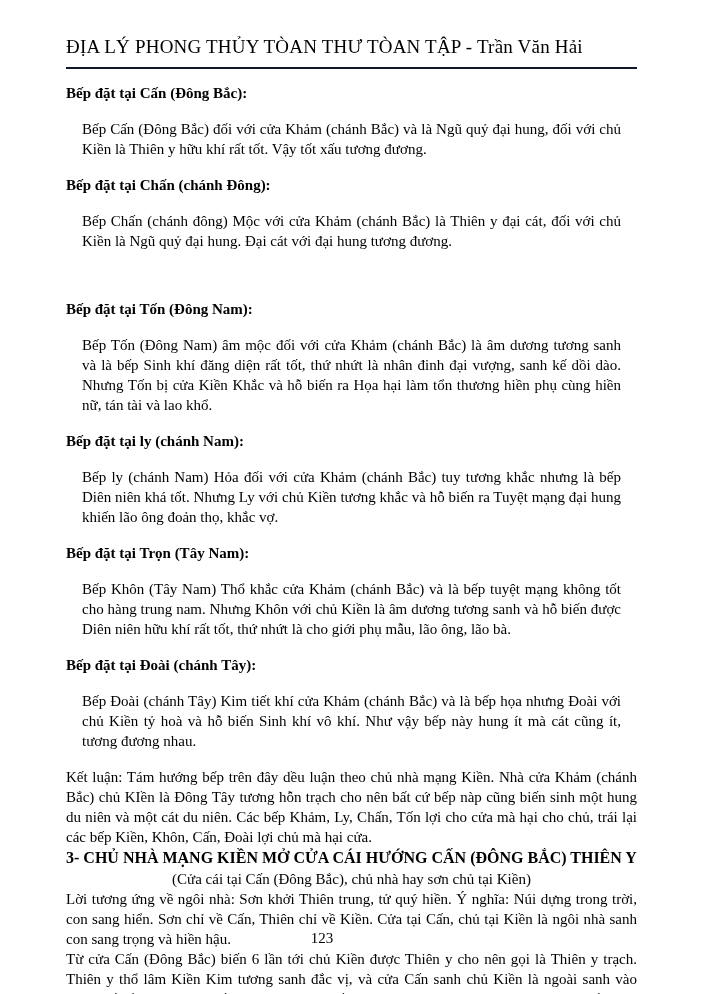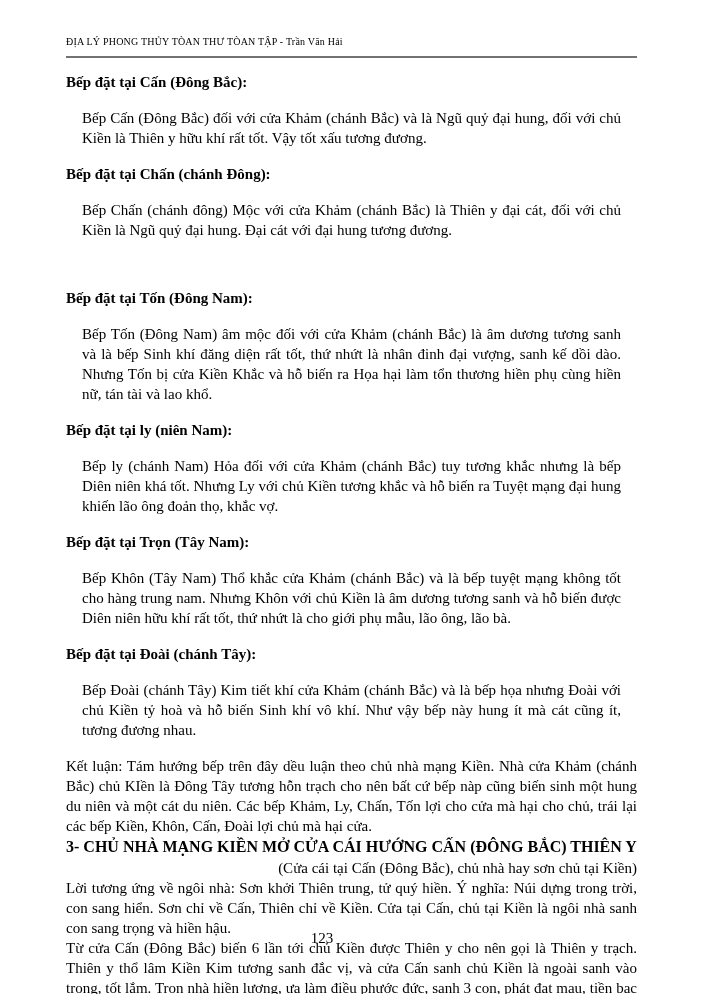--- a/index.html
+++ b/index.html
@@ -17,24 +17,24 @@
   }
   .page {
     position: absolute;
     top: 0; left: 0;
     width: 702px;
     height: 994px;
     box-sizing: border-box;
     padding: 36px 65px 0 66px;
   }
   .doc-header {
-    font-size: 10px;
+    font-size: 19px;
     letter-spacing: 0.2px;
     padding-bottom: 9px;
-    border-bottom: 2px solid #737373;
+    border-bottom: 2px solid #0f172a;
     white-space: nowrap;
   }
   .content {
     margin-top: 14px;
     font-size: 15px;
     line-height: 20px;
     text-align: justify;
   }
   .section { margin: 0 0 14px 0; }
   .section.big-gap { margin-bottom: 48px; }
@@ -47,21 +47,21 @@
   .italic-para {
     margin: 0;
   }
   .chapter-heading {
     font-weight: bold;
     font-size: 16px;
     line-height: 22px;
     text-align: left;
   }
   .chapter-subheading {
-    text-align: right;
+    text-align: center;
   }
   .chapter-para { margin: 0; }
   .page-number {
     position: absolute;
     top: 930px;
     left: 0;
     width: 644px;
     text-align: center;
     font-size: 15px;
   }
@@ -84,21 +84,21 @@
       <div class="section-heading">Bếp đặt tại Chấn (chánh Đông):</div>
       <p class="section-body">Bếp Chấn (chánh đông) Mộc với cửa Khảm (chánh Bắc) là Thiên y đại cát, đối với chủ Kiền là Ngũ quỷ đại hung. Đại cát với đại hung tương đương.</p>
     </div>
 
     <div class="section">
       <div class="section-heading">Bếp đặt tại Tốn (Đông Nam):</div>
       <p class="section-body">Bếp Tốn (Đông Nam) âm mộc đối với cửa Khảm (chánh Bắc) là âm dương tương sanh và là bếp Sinh khí đăng diện rất tốt, thứ nhứt là nhân đinh đại vượng, sanh kế dồi dào. Nhưng Tốn bị cửa Kiền Khắc và hỗ biến ra Họa hại làm tổn thương hiền phụ cùng hiền nữ, tán tài và lao khổ.</p>
     </div>
 
     <div class="section">
-      <div class="section-heading">Bếp đặt tại ly (niên Nam):</div>
+      <div class="section-heading">Bếp đặt tại ly (chánh Nam):</div>
       <p class="section-body">Bếp ly (chánh Nam) Hỏa đối với cửa Khảm (chánh Bắc) tuy tương khắc nhưng là bếp Diên niên khá tốt. Nhưng Ly với chủ Kiền tương khắc và hỗ biến ra Tuyệt mạng đại hung khiến lão ông đoản thọ, khắc vợ.</p>
     </div>
 
     <div class="section">
       <div class="section-heading">Bếp đặt tại Trọn (Tây Nam):</div>
       <p class="section-body">Bếp Khôn (Tây Nam) Thổ khắc cửa Khảm (chánh Bắc) và là bếp tuyệt mạng không tốt cho hàng trung nam. Nhưng Khôn với chủ Kiền là âm dương tương sanh và hỗ biến được Diên niên hữu khí rất tốt, thứ nhứt là cho giới phụ mẫu, lão ông, lão bà.</p>
     </div>
 
     <div class="section no-gap">
       <div class="section-heading">Bếp đặt tại Đoài (chánh Tây):</div>

